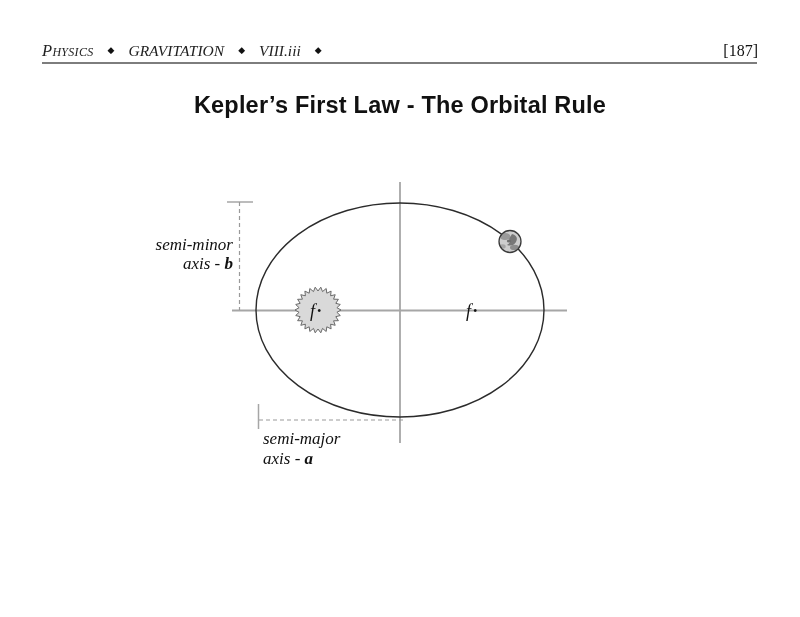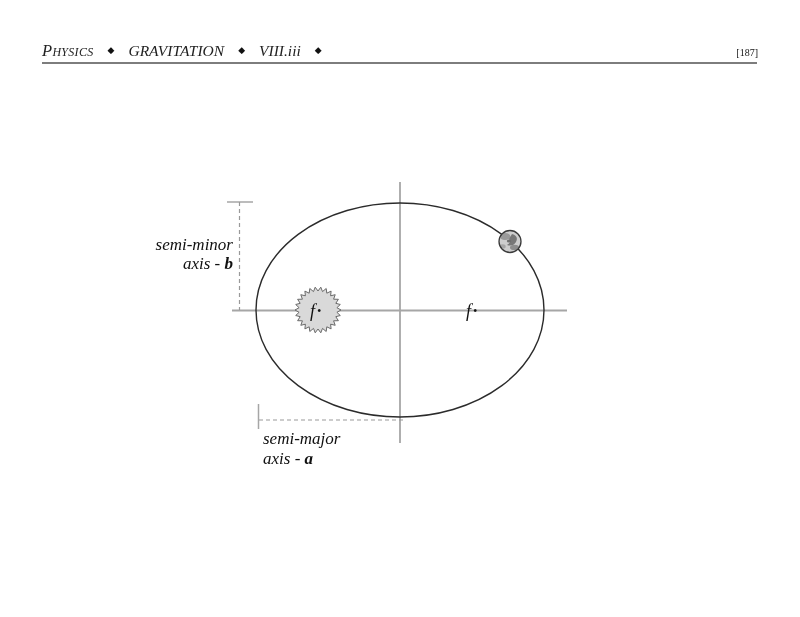--- a/index.html
+++ b/index.html
@@ -10,21 +10,21 @@
 
   
   .header {
     position:absolute; left:42px; right:42px; top:41px;
     display:flex; align-items:baseline;
     font-style:italic; font-size:15.5px; color:#222; white-space:nowrap;
   }
   .header .course  { font-variant:small-caps; font-size:16.5px; letter-spacing:.3px; }
   .header .topic   { font-weight:bold; }
   .header .sep     { font-style:normal; font-size:9px; margin:0 14px; position:relative; top:-3px; color:#111; }
-  .header .page-num{ margin-left:auto; font-style:normal; font-size:10px; color:#111; }
+  .header .page-num{ margin-left:auto; font-style:normal; font-size:16px; color:#111; }
   .header-rule {
     position:absolute; left:42px; right:43px; top:62px; height:2px;
     background:var(--header_rule,#7d7d7d);
   }
 
   
   .title {
     position:absolute; top:92px; left:0; right:0; text-align:center;
     font-family:"Liberation Sans", sans-serif; font-weight:bold;
     font-size:23.5px; color:#111; letter-spacing:.2px;
@@ -56,20 +56,21 @@
     <span class="course">Physics</span>
     <span class="sep">◆</span>
     <span class="section">GRAVITATION</span>
     <span class="sep">◆</span>
     <span class="chapter">VIII.iii</span>
     <span class="sep">◆</span>
     <span class="page-num">[187]</span>
   </div>
   <div class="header-rule"></div>
 
+  <div class="title">Kepler’s First Law - The Orbital Rule</div>
 
   <svg class="diagram" width="800" height="617" viewBox="0 0 800 617">
 
     <line class="axis" x1="400" y1="182" x2="400" y2="443"></line>
     <line class="axis" x1="232" y1="310.5" x2="567" y2="310.5"></line>
 
     <line class="tick" x1="227" y1="202" x2="253" y2="202"></line>
     <line class="dash" x1="239.5" y1="202" x2="239.5" y2="310"></line>
 
     <line class="tick" x1="258.5" y1="404" x2="258.5" y2="429"></line>

